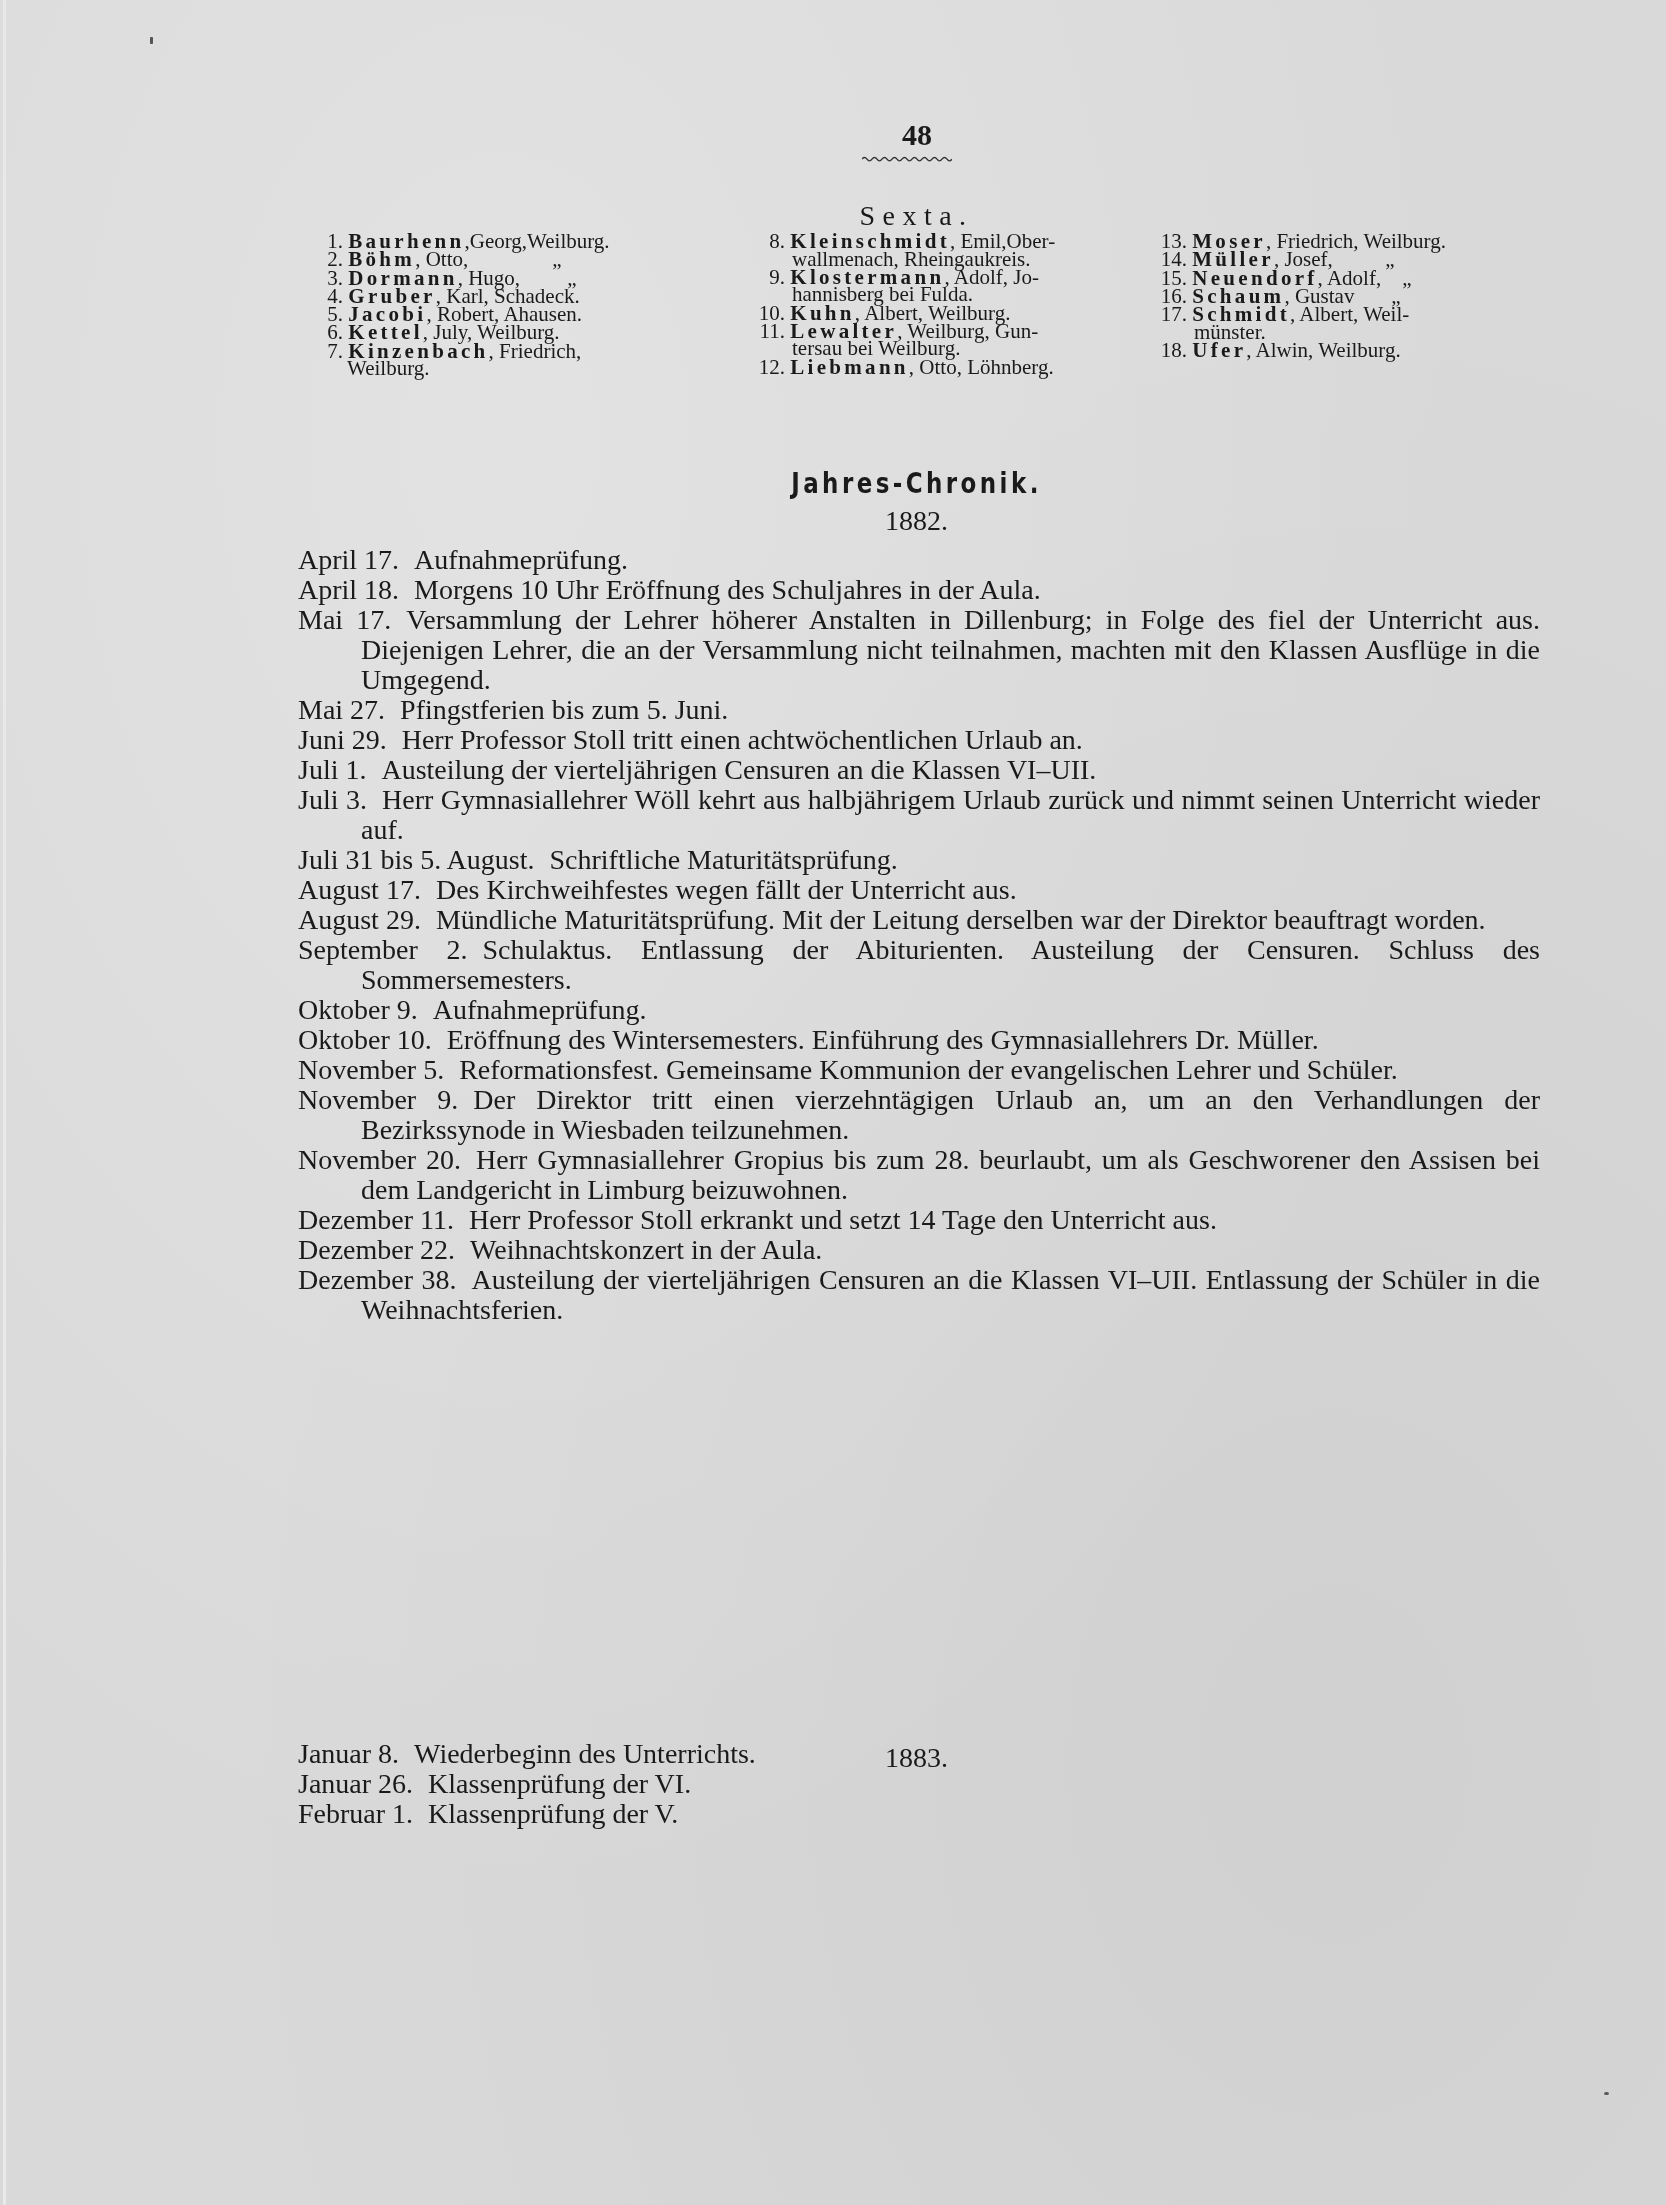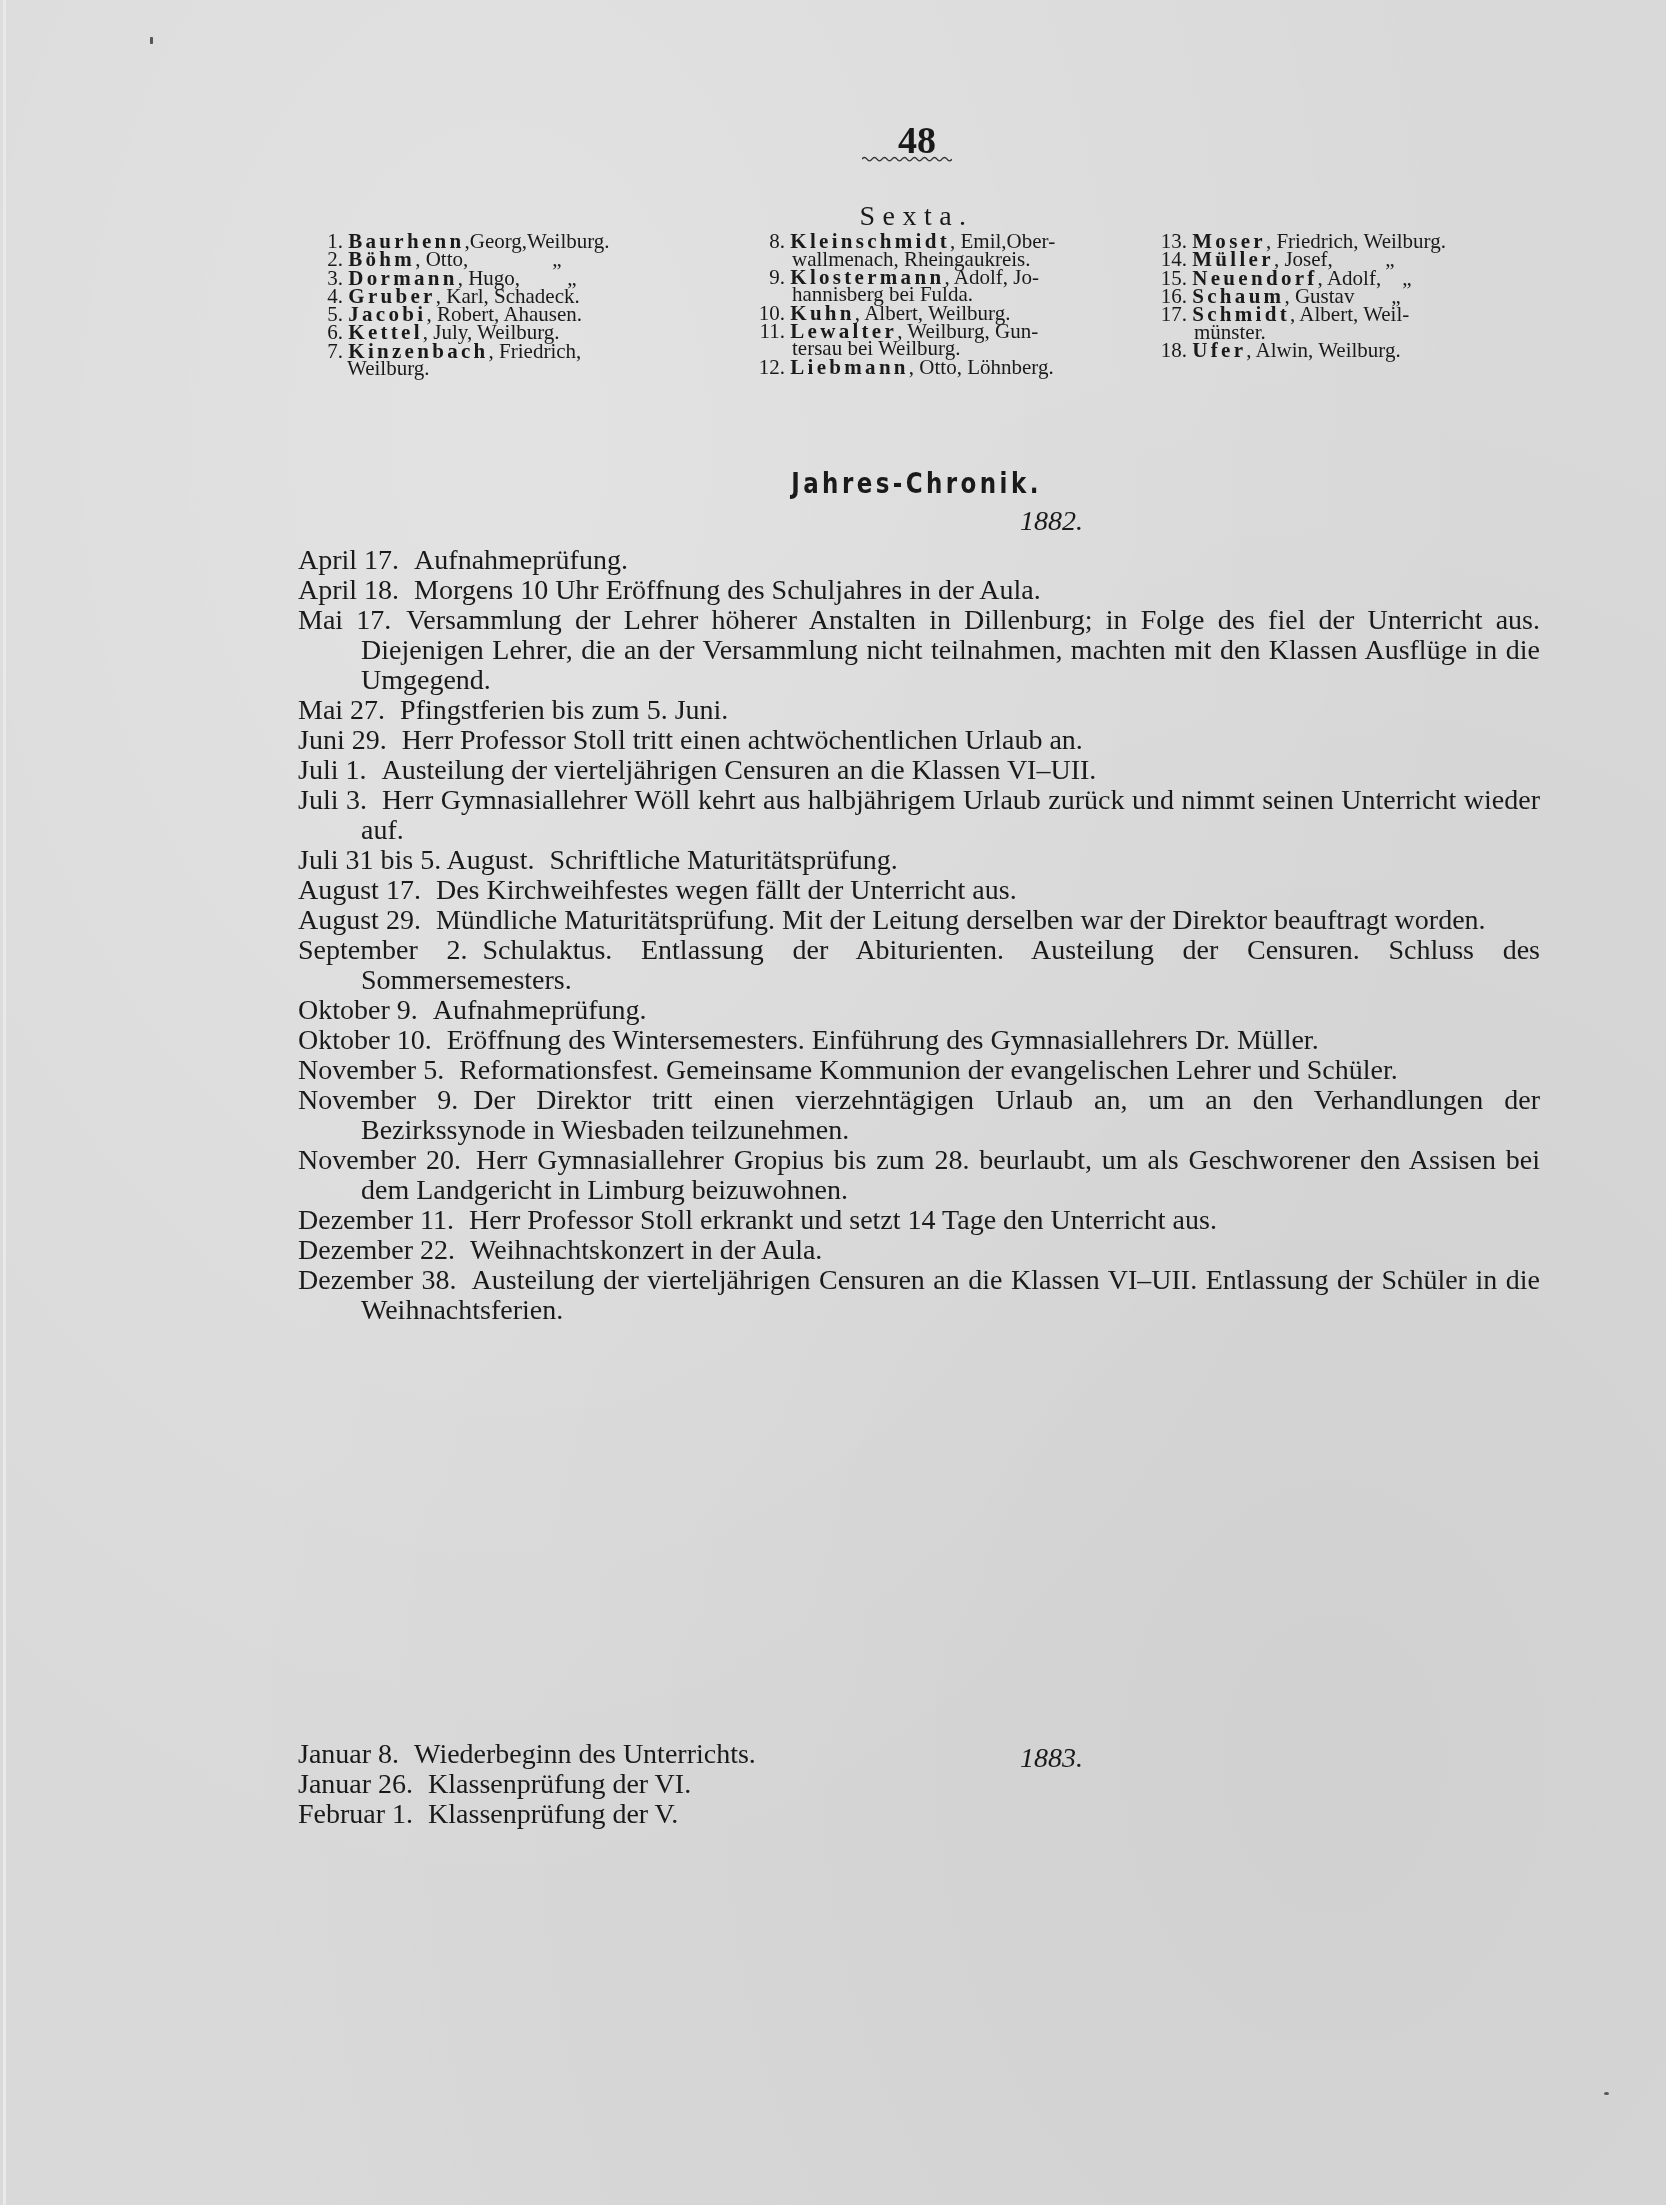--- a/index.html
+++ b/index.html
@@ -27,21 +27,21 @@
     .left-edge {
       position: absolute;
       left: 3.3px; top: 0; width: 2.5px; height: 2205px;
       background: #e9e9e9;
     }
     .page-number {
       position: absolute;
       left: 867px; top: 118px;
       width: 100px;
       text-align: center;
-      font-size: 38px;
+      font-size: 30px;
       font-weight: bold;
     }
     .wavy-rule {
       position: absolute;
       left: 862px; top: 155px;
       width: 90px; height: 8.3px;
     }
     .section-title {
       position: absolute;
       left: 750px; top: 200px;
@@ -75,23 +75,22 @@
       text-align: center;
       font-family: "DejaVu Sans", sans-serif;
       font-weight: bold;
       font-size: 28px;
       letter-spacing: 4.2px;
       transform: scaleX(0.82);
     }
     .year {
       position: absolute;
       left: 750px; width: 333px;
-      text-align: right;
+      text-align: center;
       font-size: 28px;
-      font-style: italic;
     }
     .year-1882 { top: 505px; }
     .year-1883 { top: 1742px; }
     .chronicle {
       position: absolute;
       left: 298px;
       width: 1242px;
       font-size: 28px;
       line-height: 30px;
       transform-origin: 0 0;

